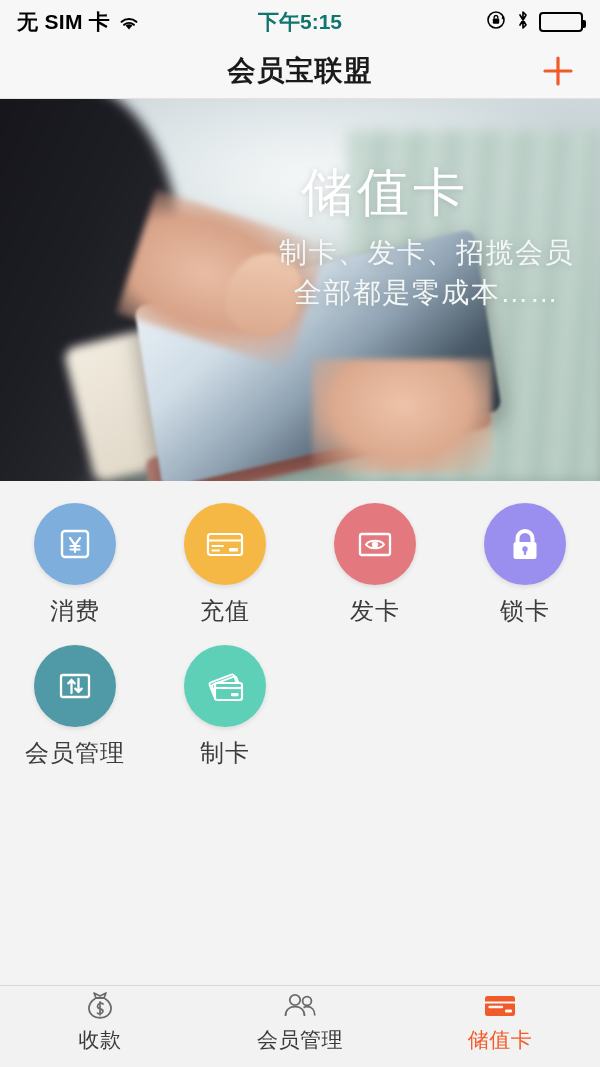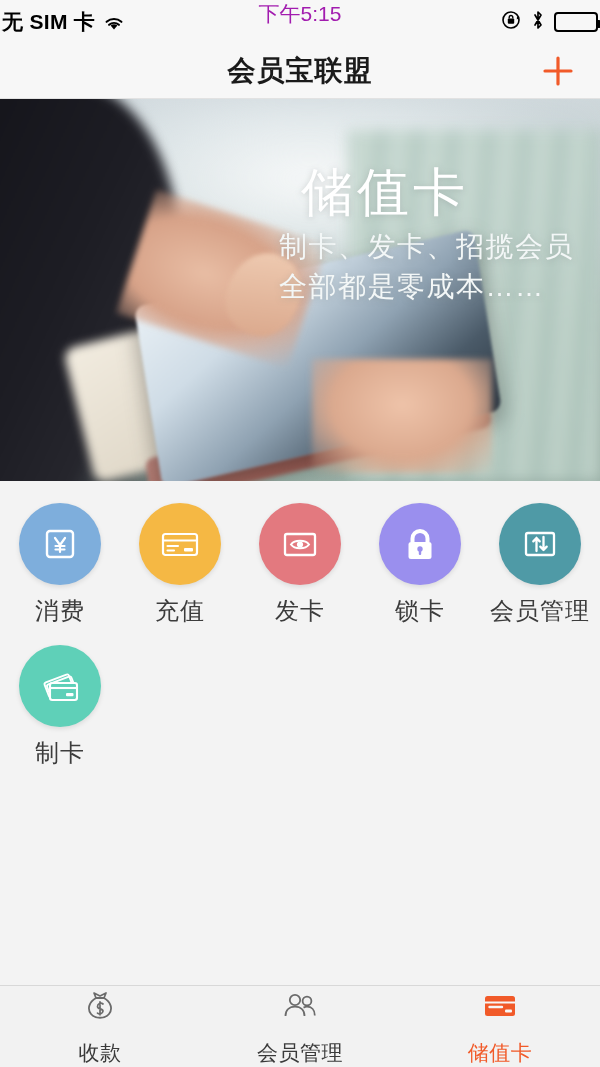--- a/index.html
+++ b/index.html
@@ -8,29 +8,29 @@
     font-family:"Liberation Sans","DejaVu Sans",sans-serif;
     background:#f2f2f2;
     overflow:hidden;
     position:relative;
   }
   .phone { width:600px; height:1067px; position:relative; display:flex; flex-direction:column; background:#f2f2f2; }
 
   
   .statusbar {
     height:44px; background:#f7f7f7; flex:0 0 44px;
-    display:flex; padding:0 2px;
+    display:flex; align-items:center; padding:0 17px;
     position:relative;
   }
   .sb-left { display:flex; align-items:center; gap:7px; font-size:21px; font-weight:600; color:#000; letter-spacing:.3px; }
   .sb-left .sim { font-size:21px; }
   .wifi { width:24px; height:18px; position:relative; display:inline-block; }
   .sb-center {
     position:absolute; left:0; right:0; text-align:center;
-    font-size:21px; font-weight:400; color:#a21caf; pointer-events:none;
+    font-size:21px; font-weight:700; color:#0f766e; pointer-events:none;
   }
   .sb-right { margin-left:auto; display:flex; align-items:center; gap:9px; position:relative; z-index:2;}
   .battery { width:44px; height:20px; border:2px solid #000; border-radius:4px; padding:2px; position:relative; }
   .battery::after { content:""; position:absolute; right:-5px; top:6px; width:3px; height:8px; background:#000; border-radius:0 2px 2px 0; }
   .battery-fill { height:100%; background:#000; border-radius:1px; }
 
   
   .navbar {
     flex:0 0 55px; background:#f7f7f7;
     display:flex; align-items:center; justify-content:center;
@@ -107,44 +107,44 @@
   }
   .banner-text {
     position:absolute; right:26px; top:64px; text-align:left; z-index:3;
     text-shadow:0 1px 6px rgba(120,130,130,.35);
   }
   .banner-title {
     font-size:52px; font-weight:400; color:#fff; letter-spacing:4px; line-height:1.15;
     padding-left:22px;
   }
   .banner-sub {
-    margin-top:4px; font-size:28px; color:#f3f7f7; line-height:1.42; letter-spacing:1.5px; font-weight:400;
+    margin-top:10px; font-size:28px; color:#f3f7f7; line-height:1.42; letter-spacing:1.5px; font-weight:400;text-align:center;
   }
 
   
   .grid-area { flex:1 1 auto; background:#f3f3f3; padding-top:22px; }
-  .grid { display:grid; grid-template-columns:repeat(5,1fr); row-gap:18px; }
+  .grid { display:grid; grid-template-columns:repeat(4,1fr); row-gap:18px; }
   .grid-item {
     display:flex; flex-direction:column; align-items:center; cursor:pointer;
   }
   .circle {
     width:82px; height:82px; border-radius:50%;
     display:flex; align-items:center; justify-content:center;
     box-shadow:0 2px 5px rgba(0,0,0,.10);
     margin-bottom:10px;
   }
   .grid-label { font-size:24px; color:#3c3c3c; letter-spacing:1px; }
 
   
   .tabbar {
     flex:0 0 82px; background:#f2f2f2; border-top:1px solid #d8d8d8;
     display:flex;
   }
   .tab {
-    flex:1; display:flex; flex-direction:column; align-items:center; justify-content:space-between;
+    flex:1; display:flex; flex-direction:column; align-items:center; justify-content:flex-start;
     cursor:pointer; gap:4px; padding-top:4px;
   }
   .tab-icon { height:32px; display:flex; align-items:center; justify-content:center; }
   .tab-label { font-size:21px; color:#3a3a3a; letter-spacing:.5px; }
   .tab.active .tab-label { color:#f15a29; }
 </style>
 </head>
 <body>
 
 <div class="phone">

